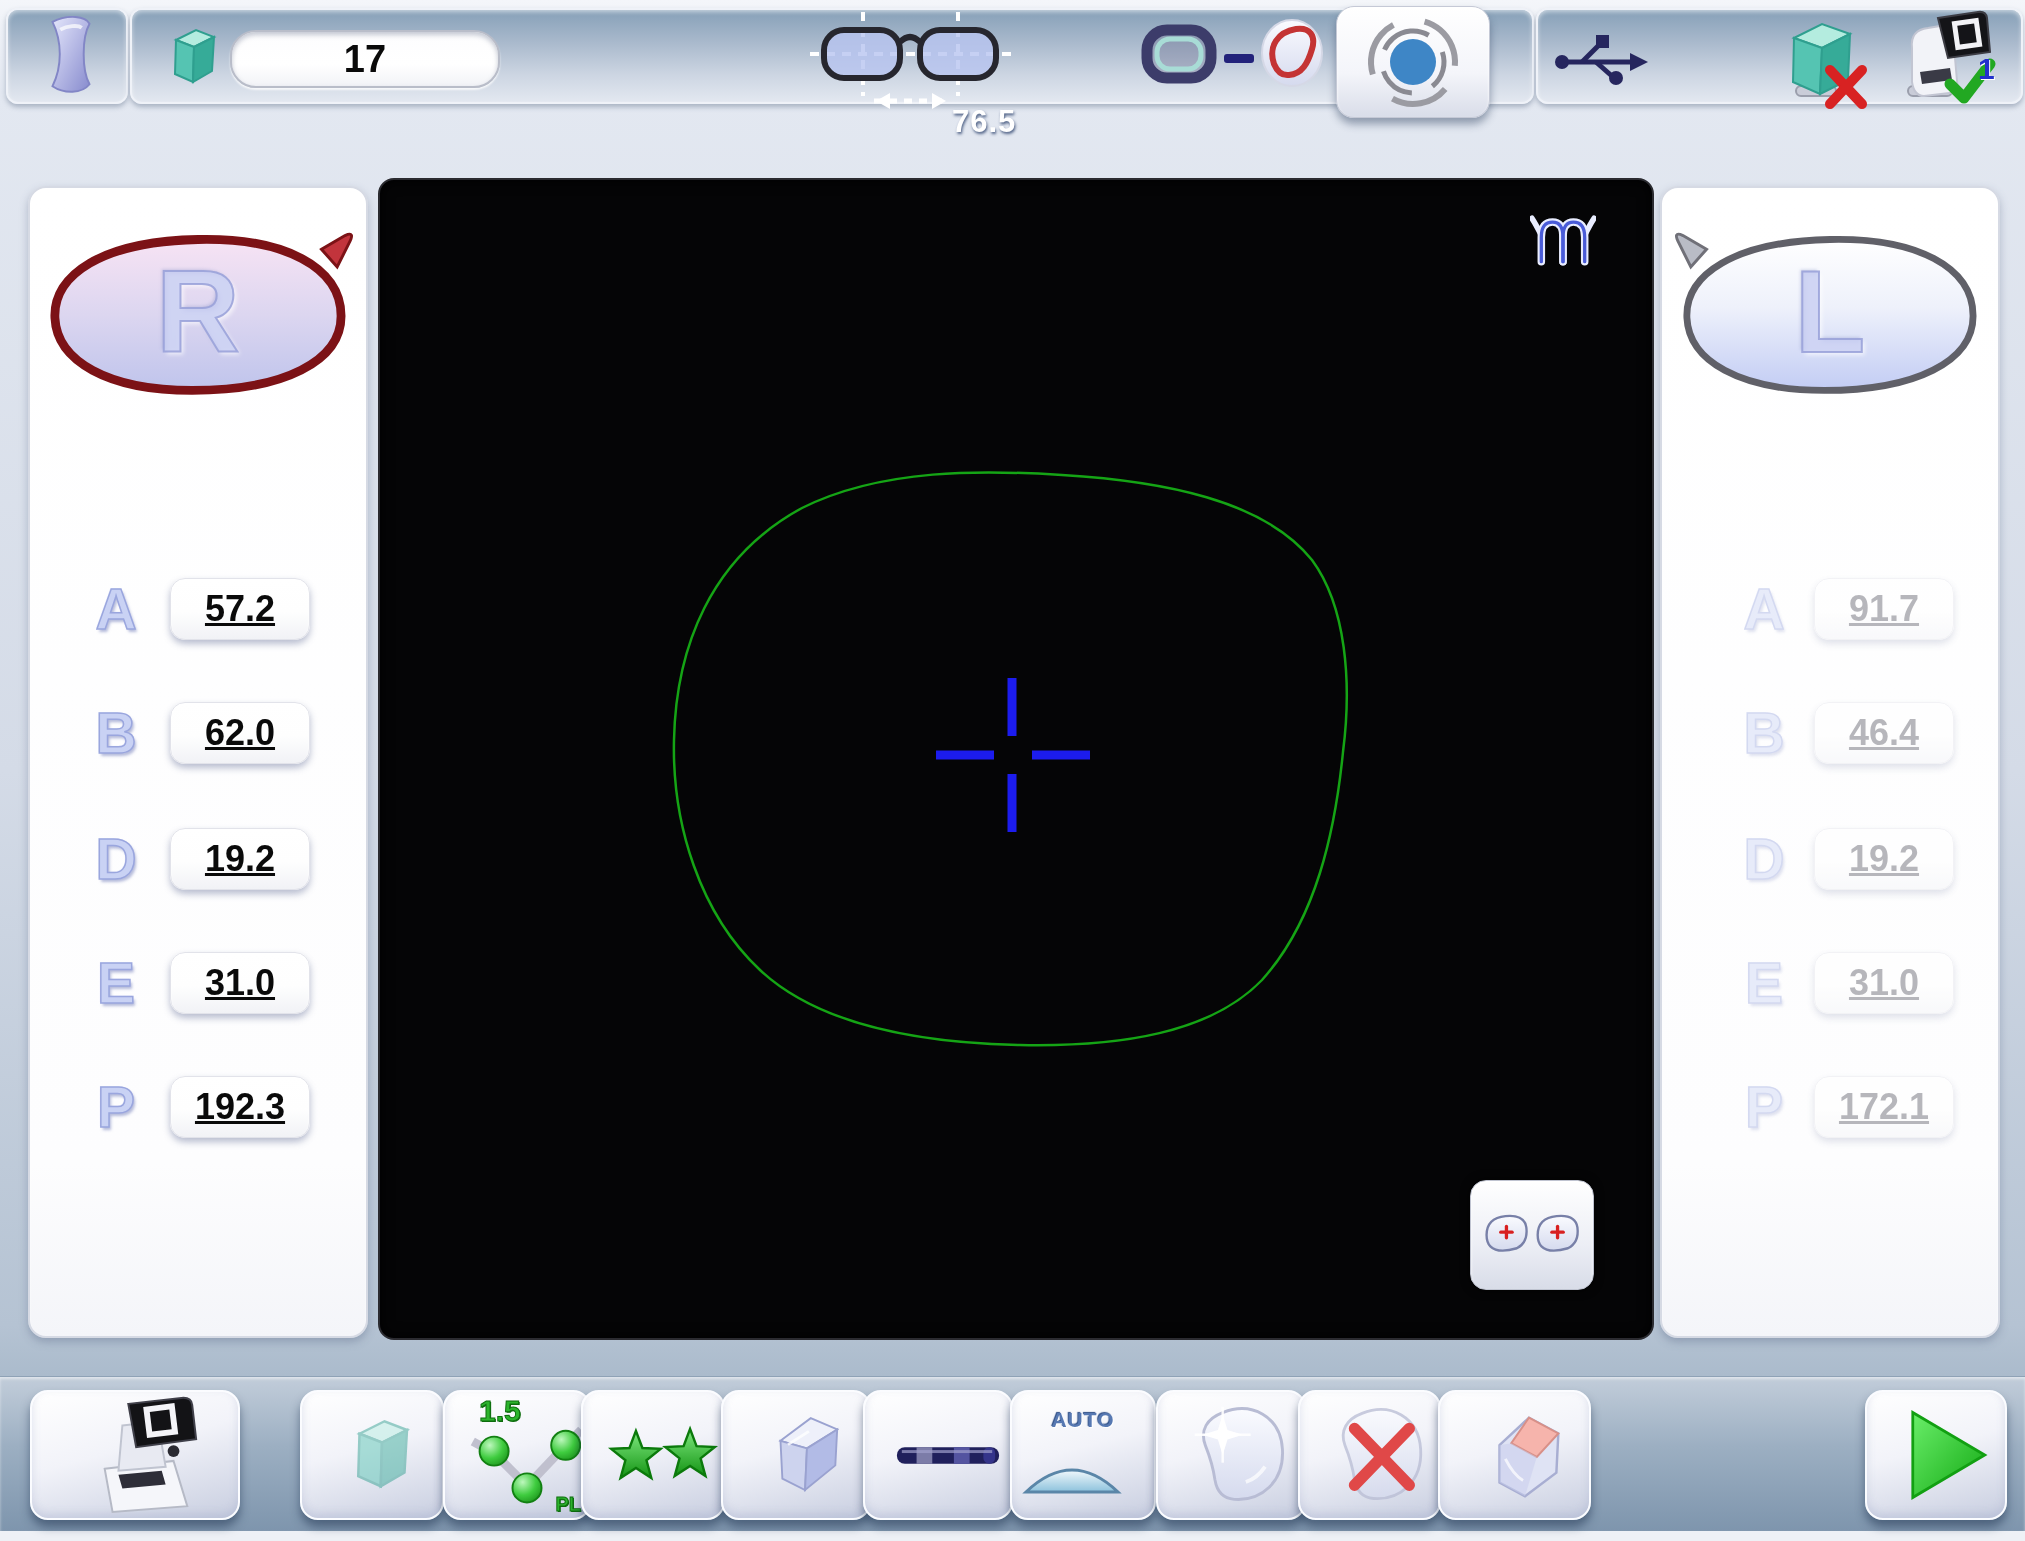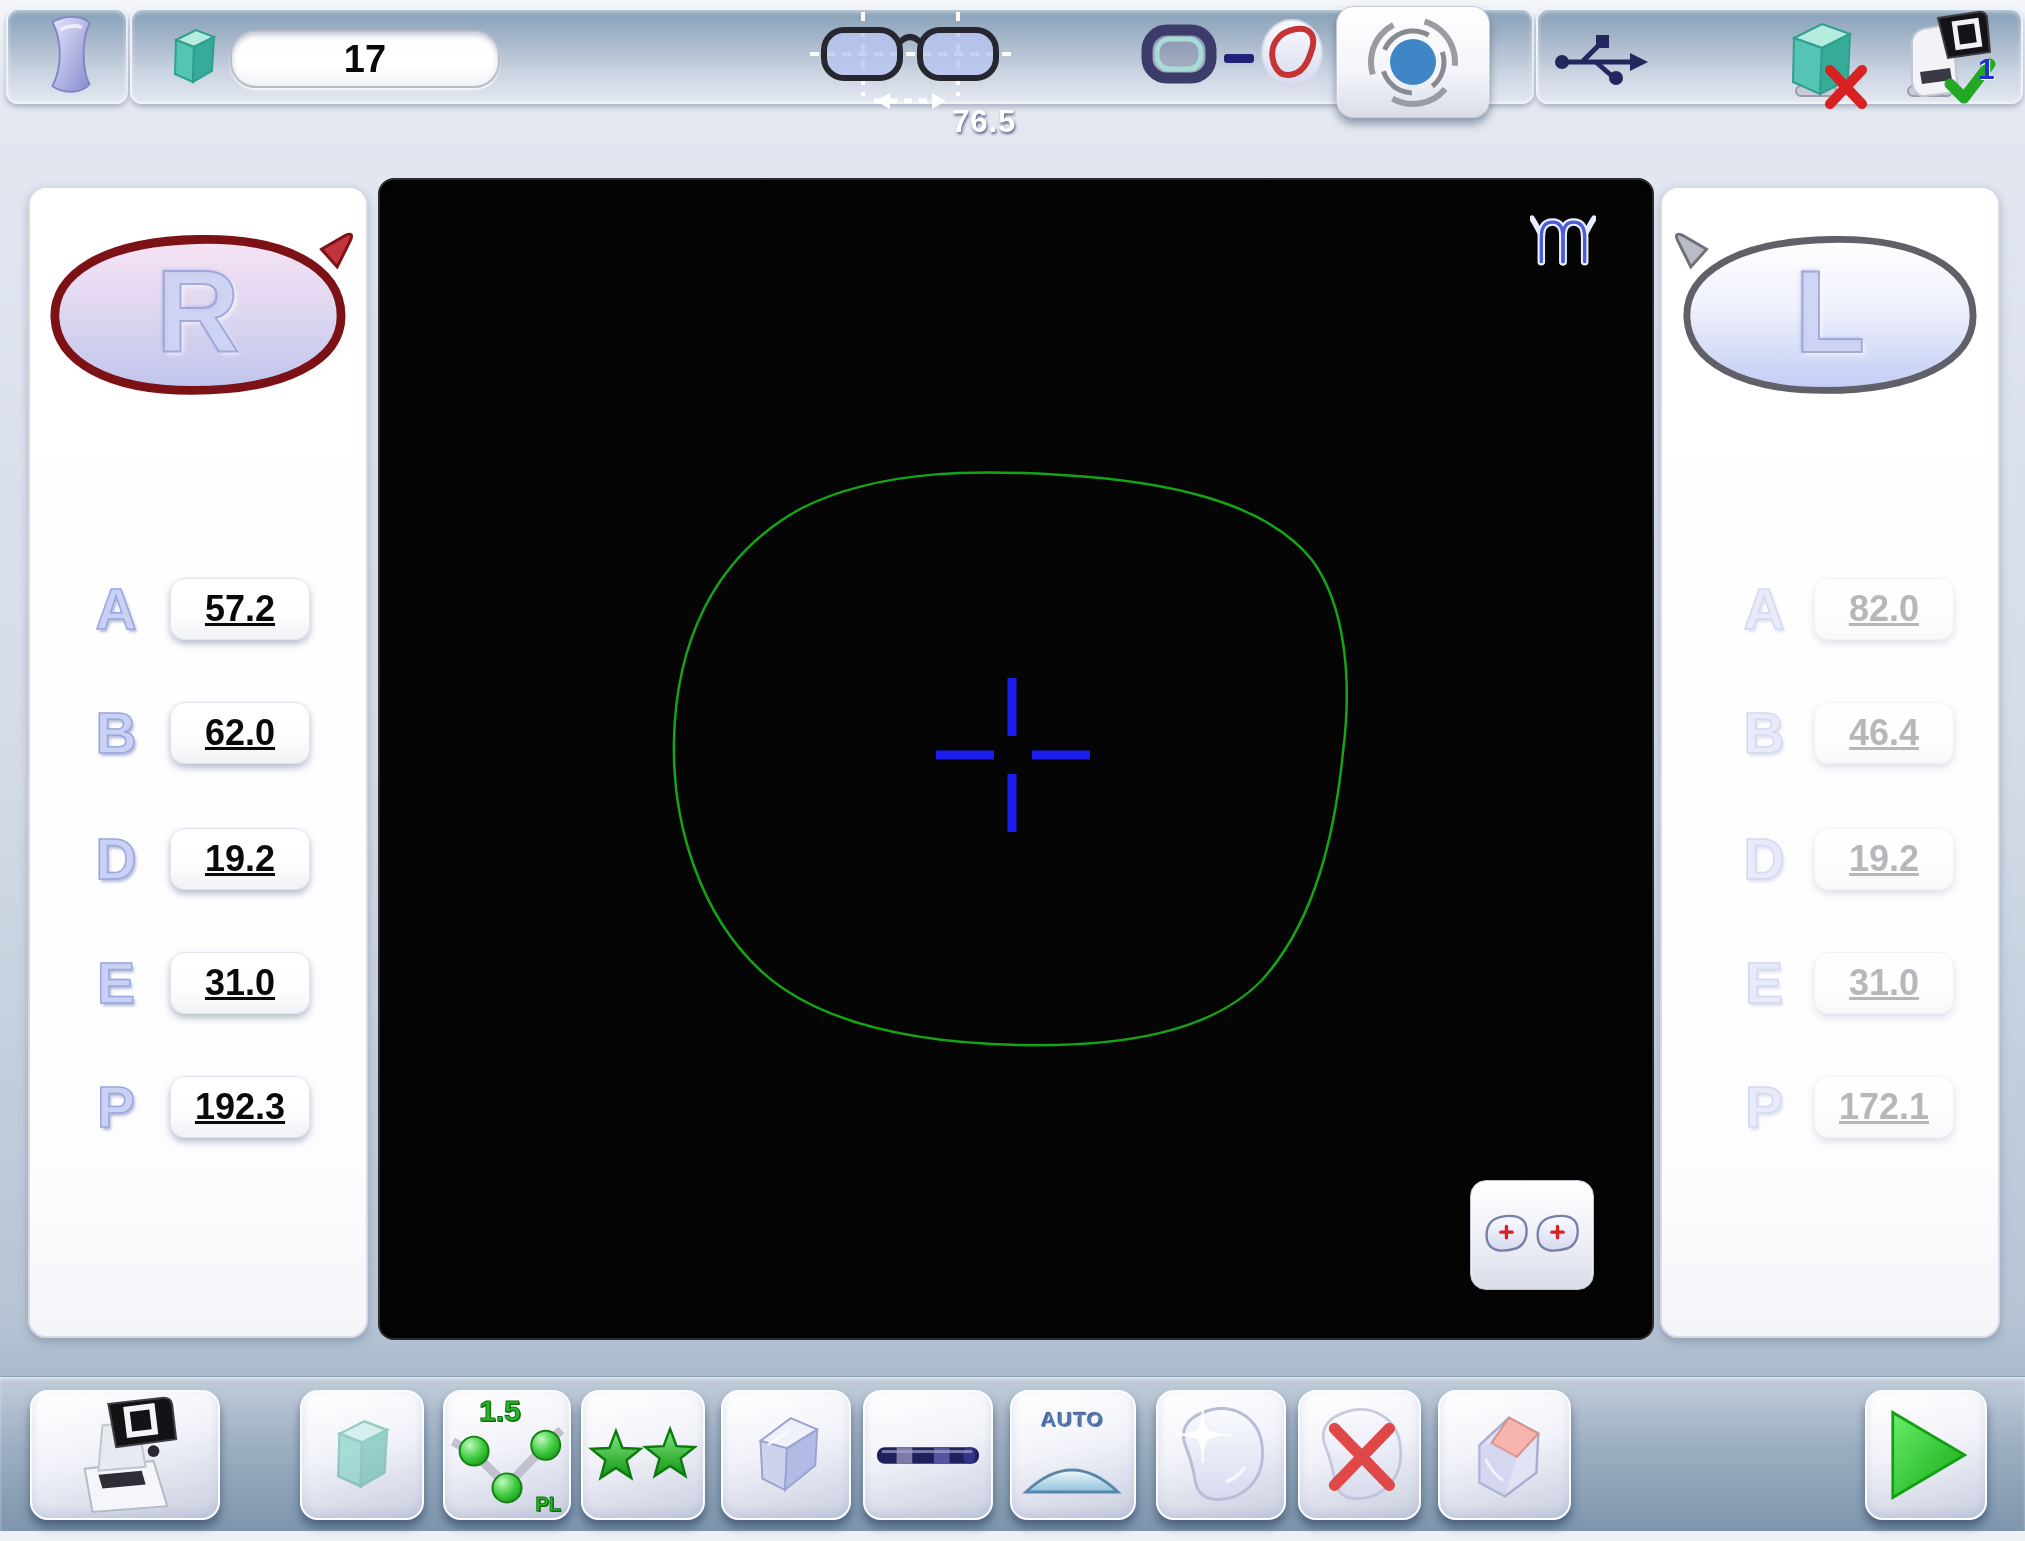--- a/index.html
+++ b/index.html
@@ -58,21 +58,21 @@
     background:linear-gradient(180deg,#ffffff,#eceef5 60%,#d8dce8);
     border:1px solid #bfc3d0;box-shadow:0 0 10px rgba(0,0,0,.8), inset 0 2px 3px #fff;
     display:flex;align-items:center;justify-content:center;}
   
   .bottomband{position:absolute;left:0;top:1376px;width:2025px;height:154px;
     background:linear-gradient(180deg,#c2cdda 0%,#9cafc2 45%,#7e95ad 100%);
     border-top:1px solid #8fa2b6;box-shadow:inset 0 2px 3px rgba(255,255,255,.5);}
   .btn{position:absolute;top:1390px;height:126px;border-radius:18px;
     background:linear-gradient(165deg,#ffffff 0%,#f2f3f9 45%,#c8cee0 100%);
     border:2px solid #fbfcff;box-shadow:0 7px 10px rgba(25,45,75,.5), inset 0 -4px 8px rgba(150,160,195,.3);
-    display:flex;align-items:center;justify-content:center;}
+    display:flex;align-items:center;justify-content:center;padding-left:20px;}
   .faded{opacity:.48;}
   .autotext{position:absolute;left:0;top:16px;width:100%;text-align:center;font-weight:bold;font-size:21px;
     color:#5678b2;text-shadow:1px 1px 1px #fff,-1px -1px 1px #2e4e86;letter-spacing:1px;}
   .mat15{position:absolute;left:34px;top:2px;font-weight:bold;font-size:30px;color:#2cb42c;
     -webkit-text-stroke:1px #107010;text-shadow:1px 1px 0 #0a6a0a;}
   .matpl{position:absolute;right:8px;bottom:2px;font-weight:bold;font-size:20px;color:#2cb42c;
     -webkit-text-stroke:1px #107010;text-shadow:1px 1px 0 #0a6a0a;}
   svg{display:block;}
 </style>
 </head>
@@ -265,21 +265,21 @@
     <div class="lenswrap">
       <svg width="320" height="196" viewBox="0 0 320 200">
         <path d="M34 36 L10 22 Q-1 17 6 30 L18 54 Z" fill="#b9bcc6" stroke="#707078" stroke-width="3"></path>
         <path d="M14 106 C12 62 62 28 160 26 C248 24 306 54 306 104 C306 150 248 180 154 180 C68 180 16 150 14 106 Z" fill="url(#gLlens)" stroke="#606068" stroke-width="7"></path>
       </svg>
       <span class="lensletter">L</span>
     </div>
     <div class="dimmed">
       <div class="mrow" style="top:390px">
         <span class="dimletter">A</span>
-        <div class="mbox">82.0</div>
+        <div class="mbox">91.7</div>
       </div>
       <div class="mrow" style="top:514px">
         <span class="dimletter">B</span>
         <div class="mbox">46.4</div>
       </div>
       <div class="mrow" style="top:640px">
         <span class="dimletter">D</span>
         <div class="mbox">19.2</div>
       </div>
       <div class="mrow" style="top:764px">

